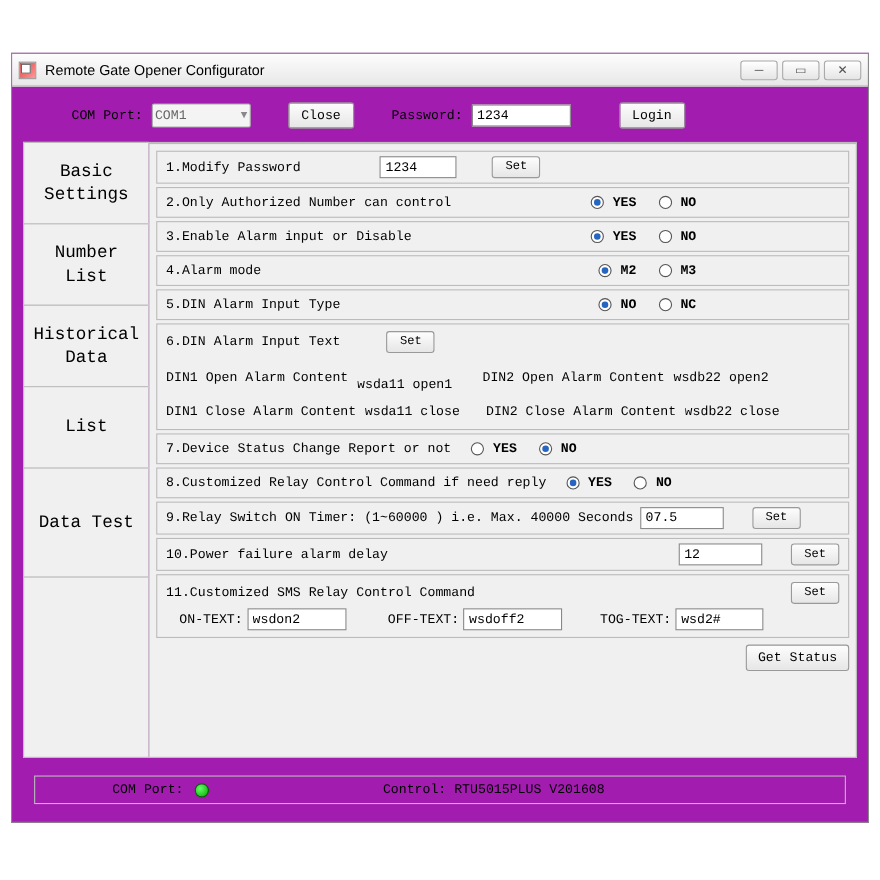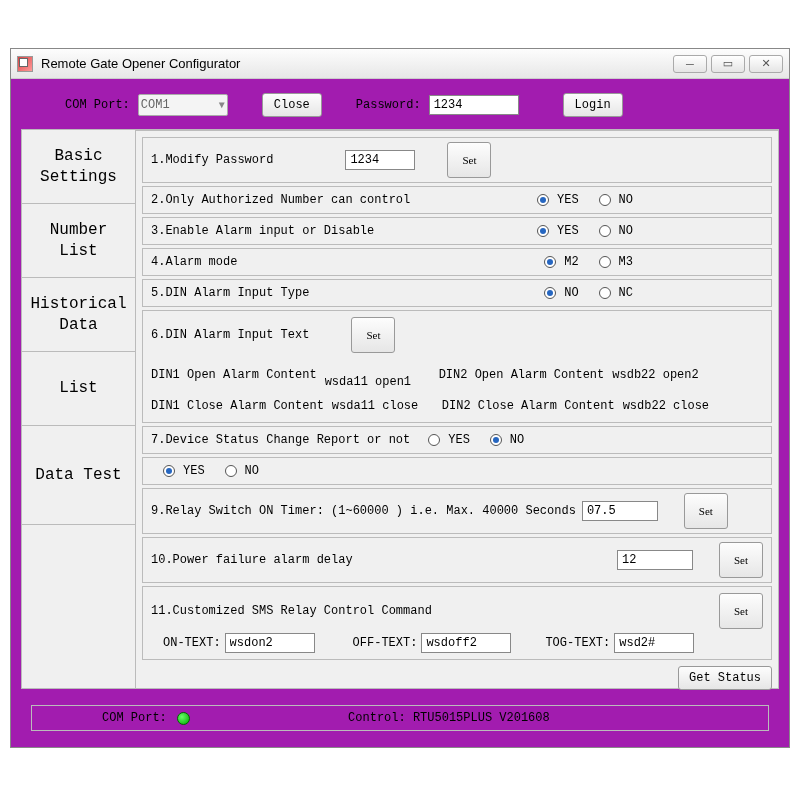--- a/index.html
+++ b/index.html
@@ -97,21 +97,21 @@
     border: 1px solid #999;
     background: linear-gradient(#fdfdfd,#e6e6e6);
     border-radius: 3px;
     font-family: "Courier New", monospace;
     font-size: 12px;
     display: inline-flex;
     align-items: center;
     justify-content: center;
     cursor: default;
   }
-  .btn-sm { height: 36px; min-width: 44px; padding: 0 6px; font-size: 11px; font-family: Liberation Serif, serif; }
+  .btn-sm { height: 20px; min-width: 44px; padding: 0 6px; font-size: 11px; }
   .btn-wide { min-width: 90px; }
   .txt {
     height: 20px;
     border: 1px solid #888;
     background: #fff;
     padding: 0 4px;
     font-family: "Courier New", monospace;
     font-size: 12px;
   }
   .main {
@@ -179,21 +179,21 @@
     margin-right: 2px;
   }
   .radio.checked::after {
     content:"";
     position:absolute;
     top:2px;left:2px;
     width:6px;height:6px;
     background:#2666c0;
     border-radius:50%;
   }
-  .rlabel { margin-right: 14px; }
+  .rlabel { margin-right: 14px; font-weight: bold; }
   .block6 {
     border: 1px solid #bbb;
     margin-bottom: 3px;
     padding: 2px 8px 6px 8px;
     font-size: 12px;
   }
   .block6 .line { display:flex; align-items:center; gap:6px; margin-top:4px;}
   .sub { display:flex; gap:20px; margin-top:4px; }
   .subcol { display:flex; align-items:center; gap:4px;}
   .statusbar {
@@ -338,20 +338,21 @@
         <div class="row">
           <span class="rlbl">7.Device Status Change Report or not</span>
           <span style="width:6px"></span>
           <span class="radio"></span>
           <span class="rlabel">YES</span>
           <span class="radio checked"></span>
           <span class="rlabel">NO</span>
         </div>
 
         <div class="row">
+          <span class="rlbl">8.Customized Relay Control Command if need reply</span>
           <span style="width:6px"></span>
           <span class="radio checked"></span>
           <span class="rlabel">YES</span>
           <span class="radio"></span>
           <span class="rlabel">NO</span>
         </div>
 
         <div class="row">
           <span class="rlbl">9.Relay Switch ON Timer: (1~60000 )  i.e. Max. 40000 Seconds</span>
           <input class="txt" style="width: 76px;" value="07.5">

